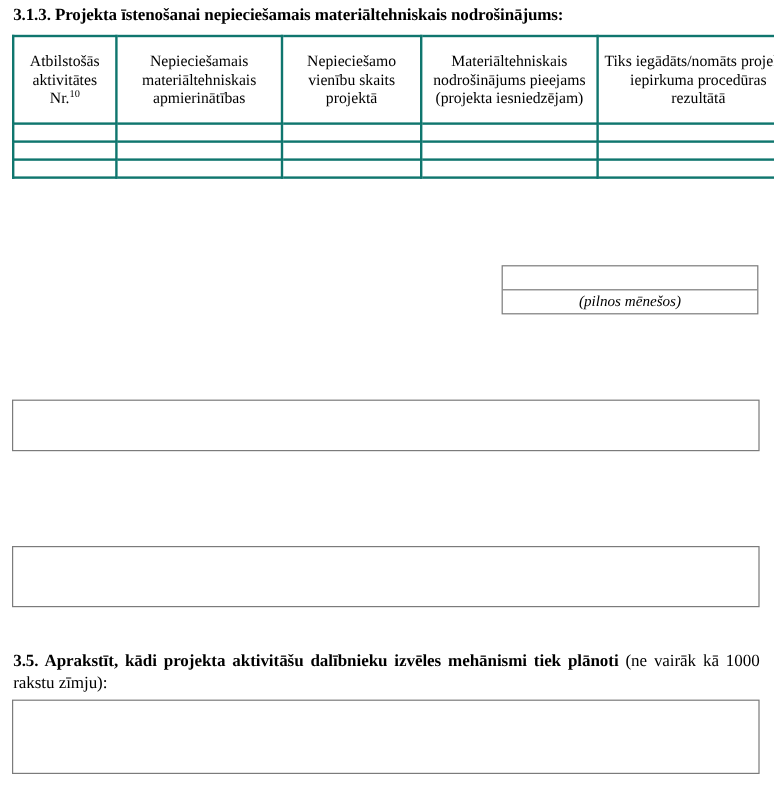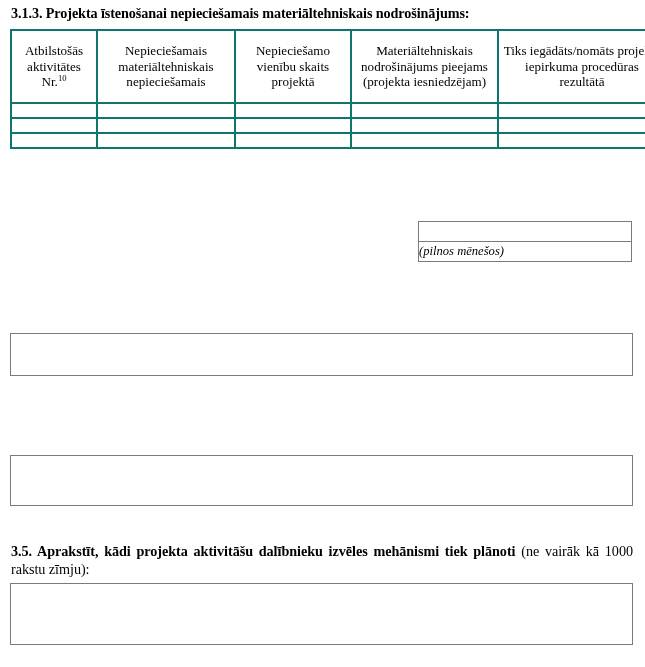--- a/index.html
+++ b/index.html
@@ -106,20 +106,21 @@
     width: 214px;
     border: 1px solid #7b7b7b;
     box-sizing: border-box;
   }
   .sec32-box .row-empty {
     height: 19px;
     border-bottom: 1px solid #7b7b7b;
   }
   .sec32-box .row-hint {
     height: 19px;
+    text-align: center;
     font-style: italic;
     font-size: 12.6px;
     line-height: 19px;
   }
 
   
   .prompt-label {
     position: absolute;
     left: 11px;
     width: 622px;
@@ -157,21 +158,21 @@
 <div class="page">
 
   <div class="sec313-heading">3.1.3. Projekta īstenošanai nepieciešamais materiāltehniskais nodrošinājums:</div>
 
   <table class="mt-table">
     <thead>
       <tr>
         <td class="col1">
           <span>Atbilstošās aktivitātes Nr.</span><span class="fn-ref">10</span>
         </td>
-        <td class="col2">Nepieciešamais materiāltehniskais nepieciešamais</td>
+        <td class="col2">Nepieciešamais materiāltehniskais apmierinātības</td>
         <td class="col3">Nepieciešamo vienību skaits projektā</td>
         <td class="col4">Materiāltehniskais nodrošinājums pieejams (projekta iesniedzējam)</td>
         <td class="col5">Tiks iegādāts/nomāts projekta iepirkuma procedūras rezultātā</td>
       </tr>
     </thead>
     <tbody>
       <tr>
         <td class="col1"></td>
         <td class="col2"></td>
         <td class="col3"></td>

